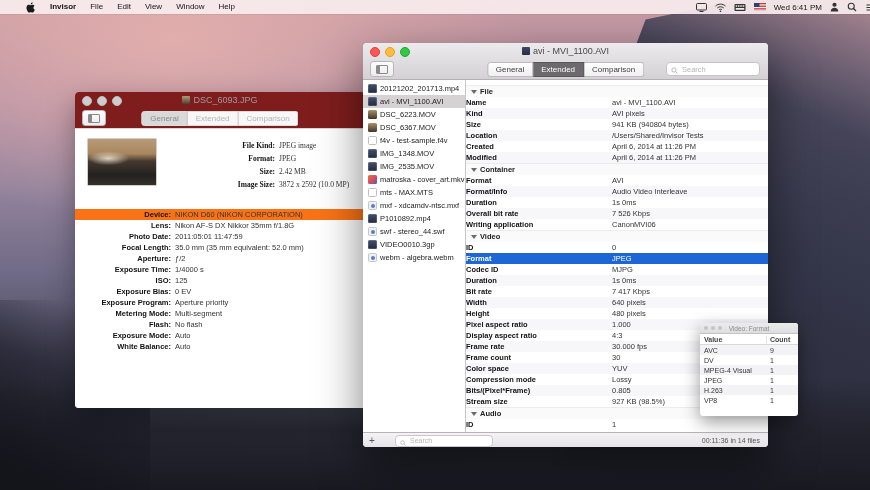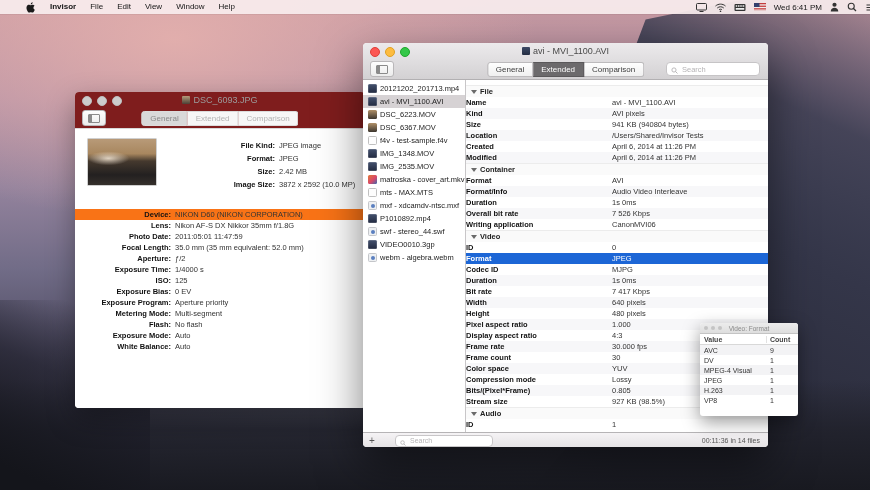--- a/index.html
+++ b/index.html
@@ -64,21 +64,21 @@
   .inactive .segbtn.sel{background:#d9d9d9;color:#8a8a8a;}
   .searchbox{position:absolute;right:8px;top:3px;width:88px;height:12px;background:#fff;border:1px solid #c6c4c6;
     border-radius:4px;display:flex;align-items:center;padding-left:4px;gap:2px;}
   .searchbox input{border:none;outline:none;width:62px;font-size:7.5px;color:#444;background:transparent;
     font-family:"Liberation Sans","DejaVu Sans",sans-serif;}
   .searchbox input::placeholder{color:#b6b4b6;}
 
   
   .back{left:75px;top:92px;width:290px;height:316px;box-shadow:0 10px 28px rgba(0,0,0,.35);z-index:10;}
   .bw-content{background:#fff;height:280px;font-size:7.5px;color:#333;}
-  .bw-summary{display:flex;padding:9px 8px 6px 12px;}
+  .bw-summary{display:flex;padding:9px 8px 6px 12px;font-family:Liberation Serif, serif;}
   .thumb{width:68px;height:46px;border:1px solid #cfcfcf;border-radius:1px;background:
     radial-gradient(ellipse 30px 10px at 30% 42%, rgba(235,222,205,.9), rgba(235,222,205,0) 70%),
     linear-gradient(180deg,#b89a78 0%,#a8875f 32%,#45392e 48%,#232020 78%,#35302b 100%);}
   .bw-sumrows{flex:1;padding-top:1px;}
   .srow{display:flex;height:13px;align-items:center;}
   .srow .lbl{width:118px;text-align:right;font-weight:bold;padding-right:4px;color:#111;}
   .srow .val{flex:1;color:#333;}
   .bw-details{padding-top:12px;}
   .brow{display:flex;height:11px;align-items:center;}
   .brow.hl{background:#f97316;}

